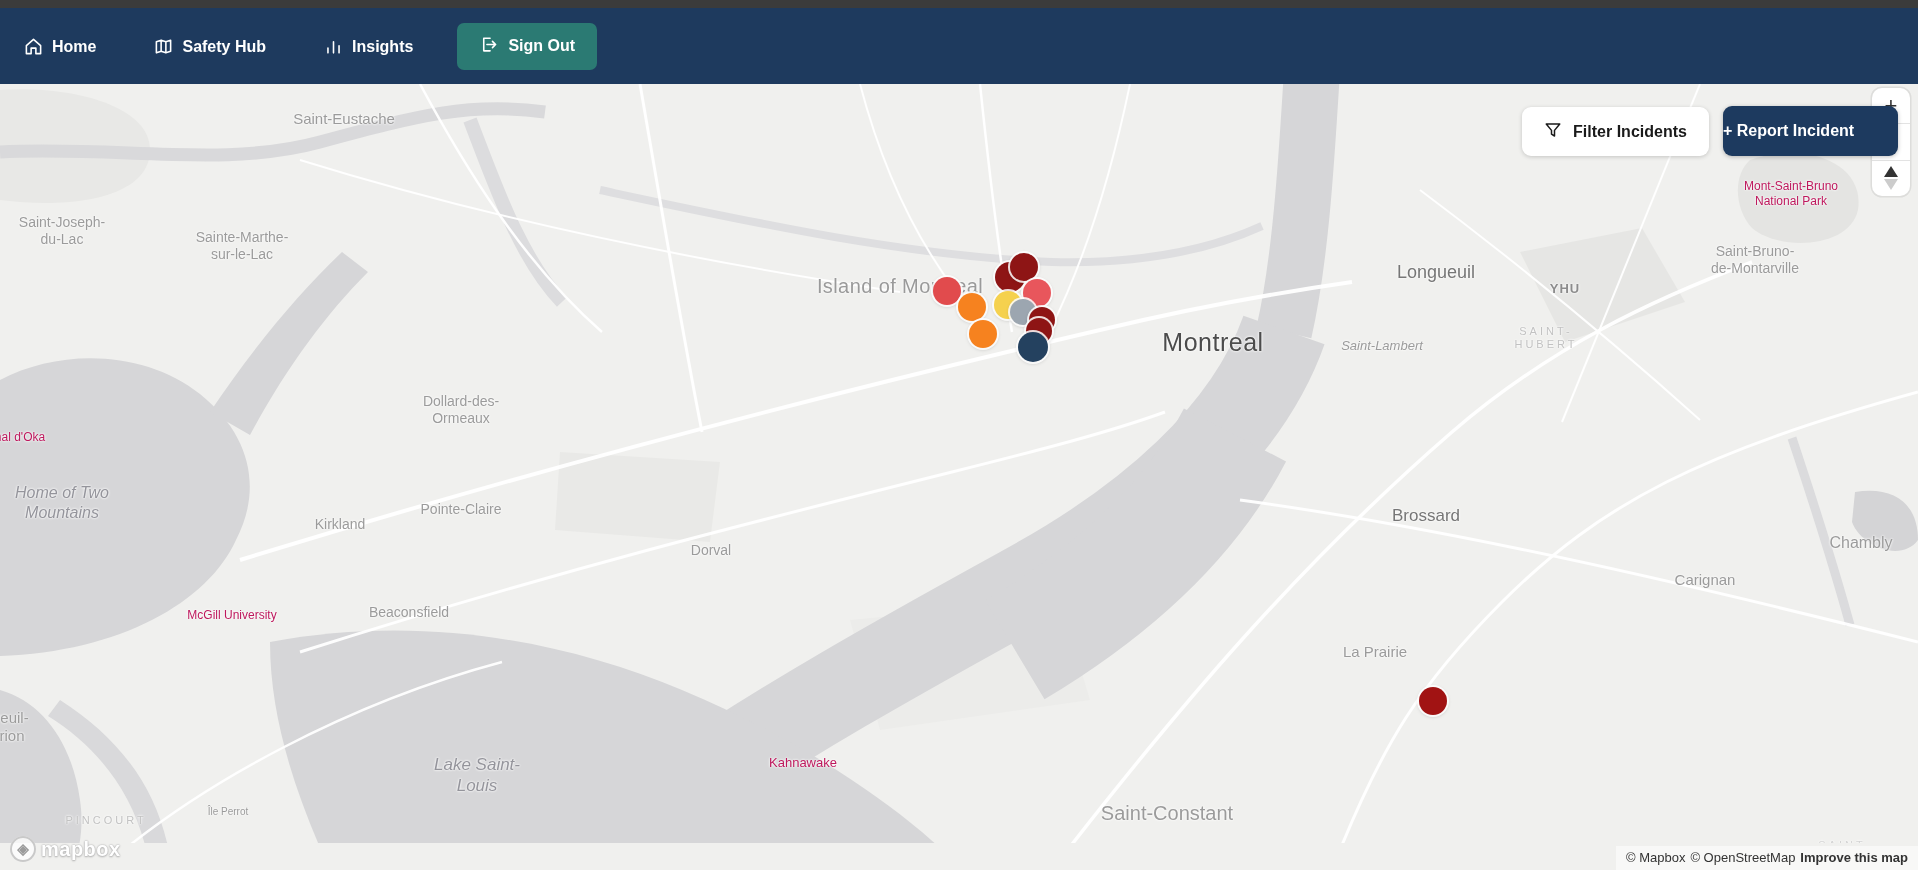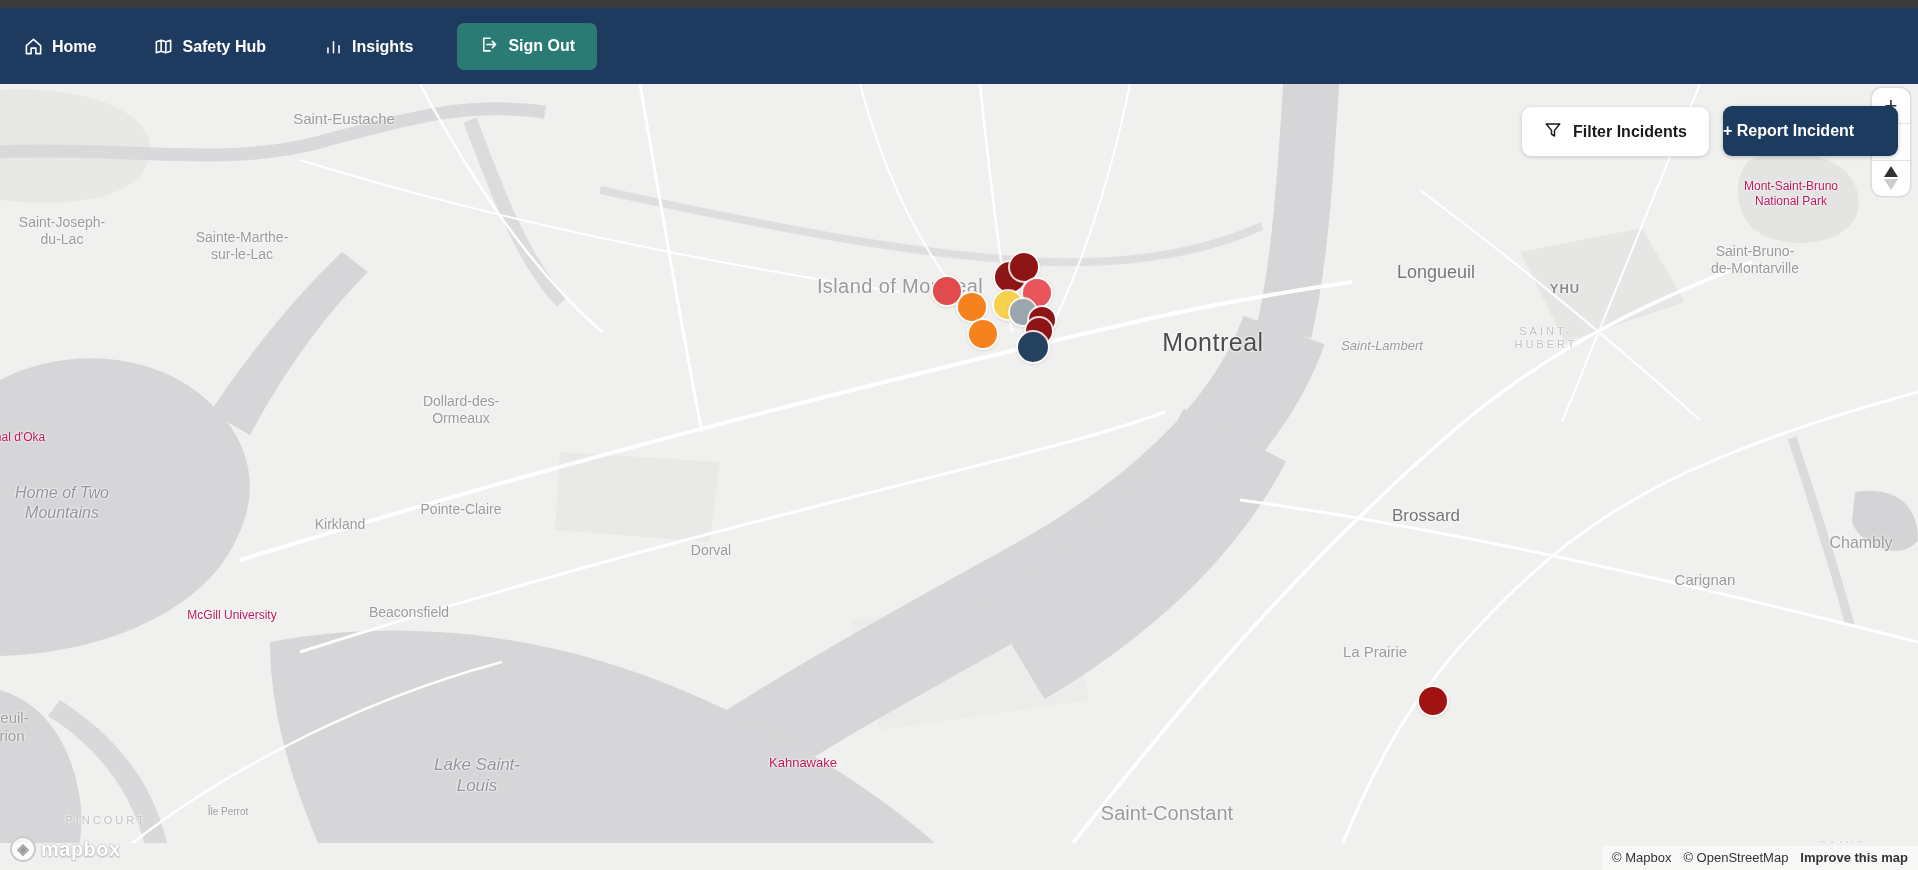--- a/index.html
+++ b/index.html
@@ -59,21 +59,21 @@
   .tri-down { width:0; height:0; border-left:7px solid transparent; border-right:7px solid transparent; border-top:11px solid #ccc; }
 
   
   .mapbox-logo { position:absolute; left:10px; bottom:8px; display:flex; align-items:center; gap:5px; z-index:6; cursor:pointer; }
   .mapbox-logo .circ { width:26px; height:26px; border-radius:50%; background:rgba(255,255,255,.75);
                        box-shadow:inset 0 0 0 2px #c9c9c9; display:flex; align-items:center; justify-content:center;
                        color:#9b9b9b; font-size:15px; font-weight:bold; }
   .mapbox-logo .word { color:#ffffff; font-size:20px; font-weight:bold; letter-spacing:.5px;
                        text-shadow:0 0 1px #b5b5b5,0 0 2px #b5b5b5,0 1px 2px #b5b5b5; }
   .attribution { position:absolute; right:0; bottom:0; background:rgba(255,255,255,.55); padding:4px 10px 5px 10px;
-                 font-size:13px; color:#333; z-index:6; display:flex; gap:12px; align-items:center; }
+                 font-size:13px; color:#333; z-index:6; display:flex; gap:5px; align-items:center; }
   .attribution .link { cursor:pointer; }
   .attribution .strong { font-weight:bold; }
 </style>
 </head>
 <body>
 
 <div class="page">
 
   <div class="top-strip"></div>
 

